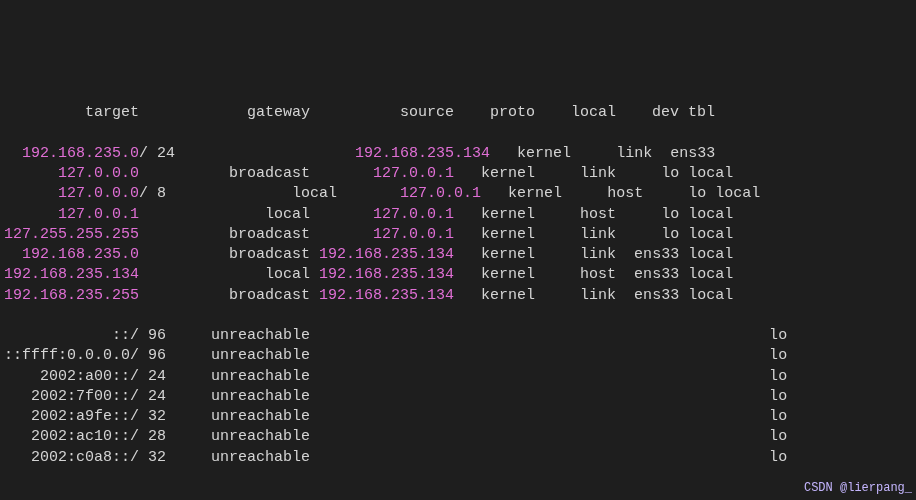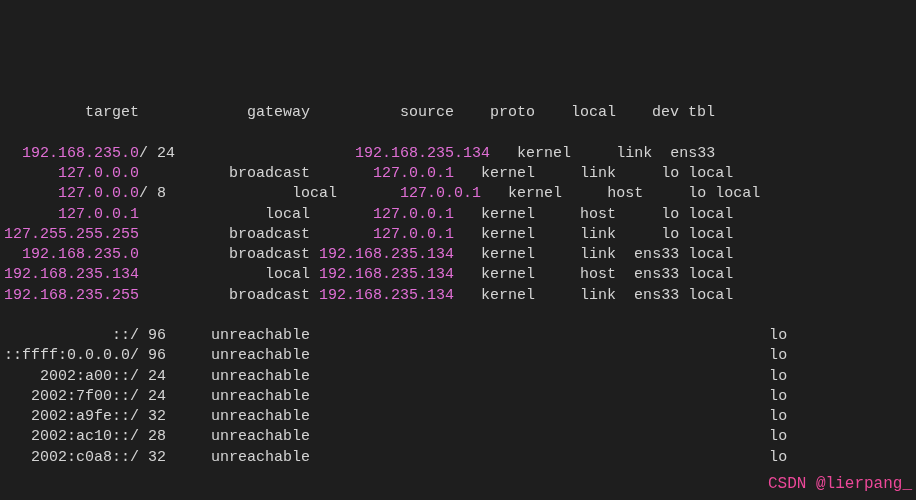--- a/index.html
+++ b/index.html
@@ -14,22 +14,22 @@
       height: 500px;
       overflow: hidden;
       white-space: pre;
     }
     .magenta { color: #e06fd5; }
     .white { color: #d4d4d4; }
     .watermark {
       position: absolute;
       bottom: 4px;
       right: 4px;
-      color: #ec4899;
-      font-size: 16px;
+      color: #c4b5fd;
+      font-size: 12px;
       margin-top: 28px;
     }
     .line { display: block; }
   </style>
 </head>
 <body>
 
 
 
 <div>

